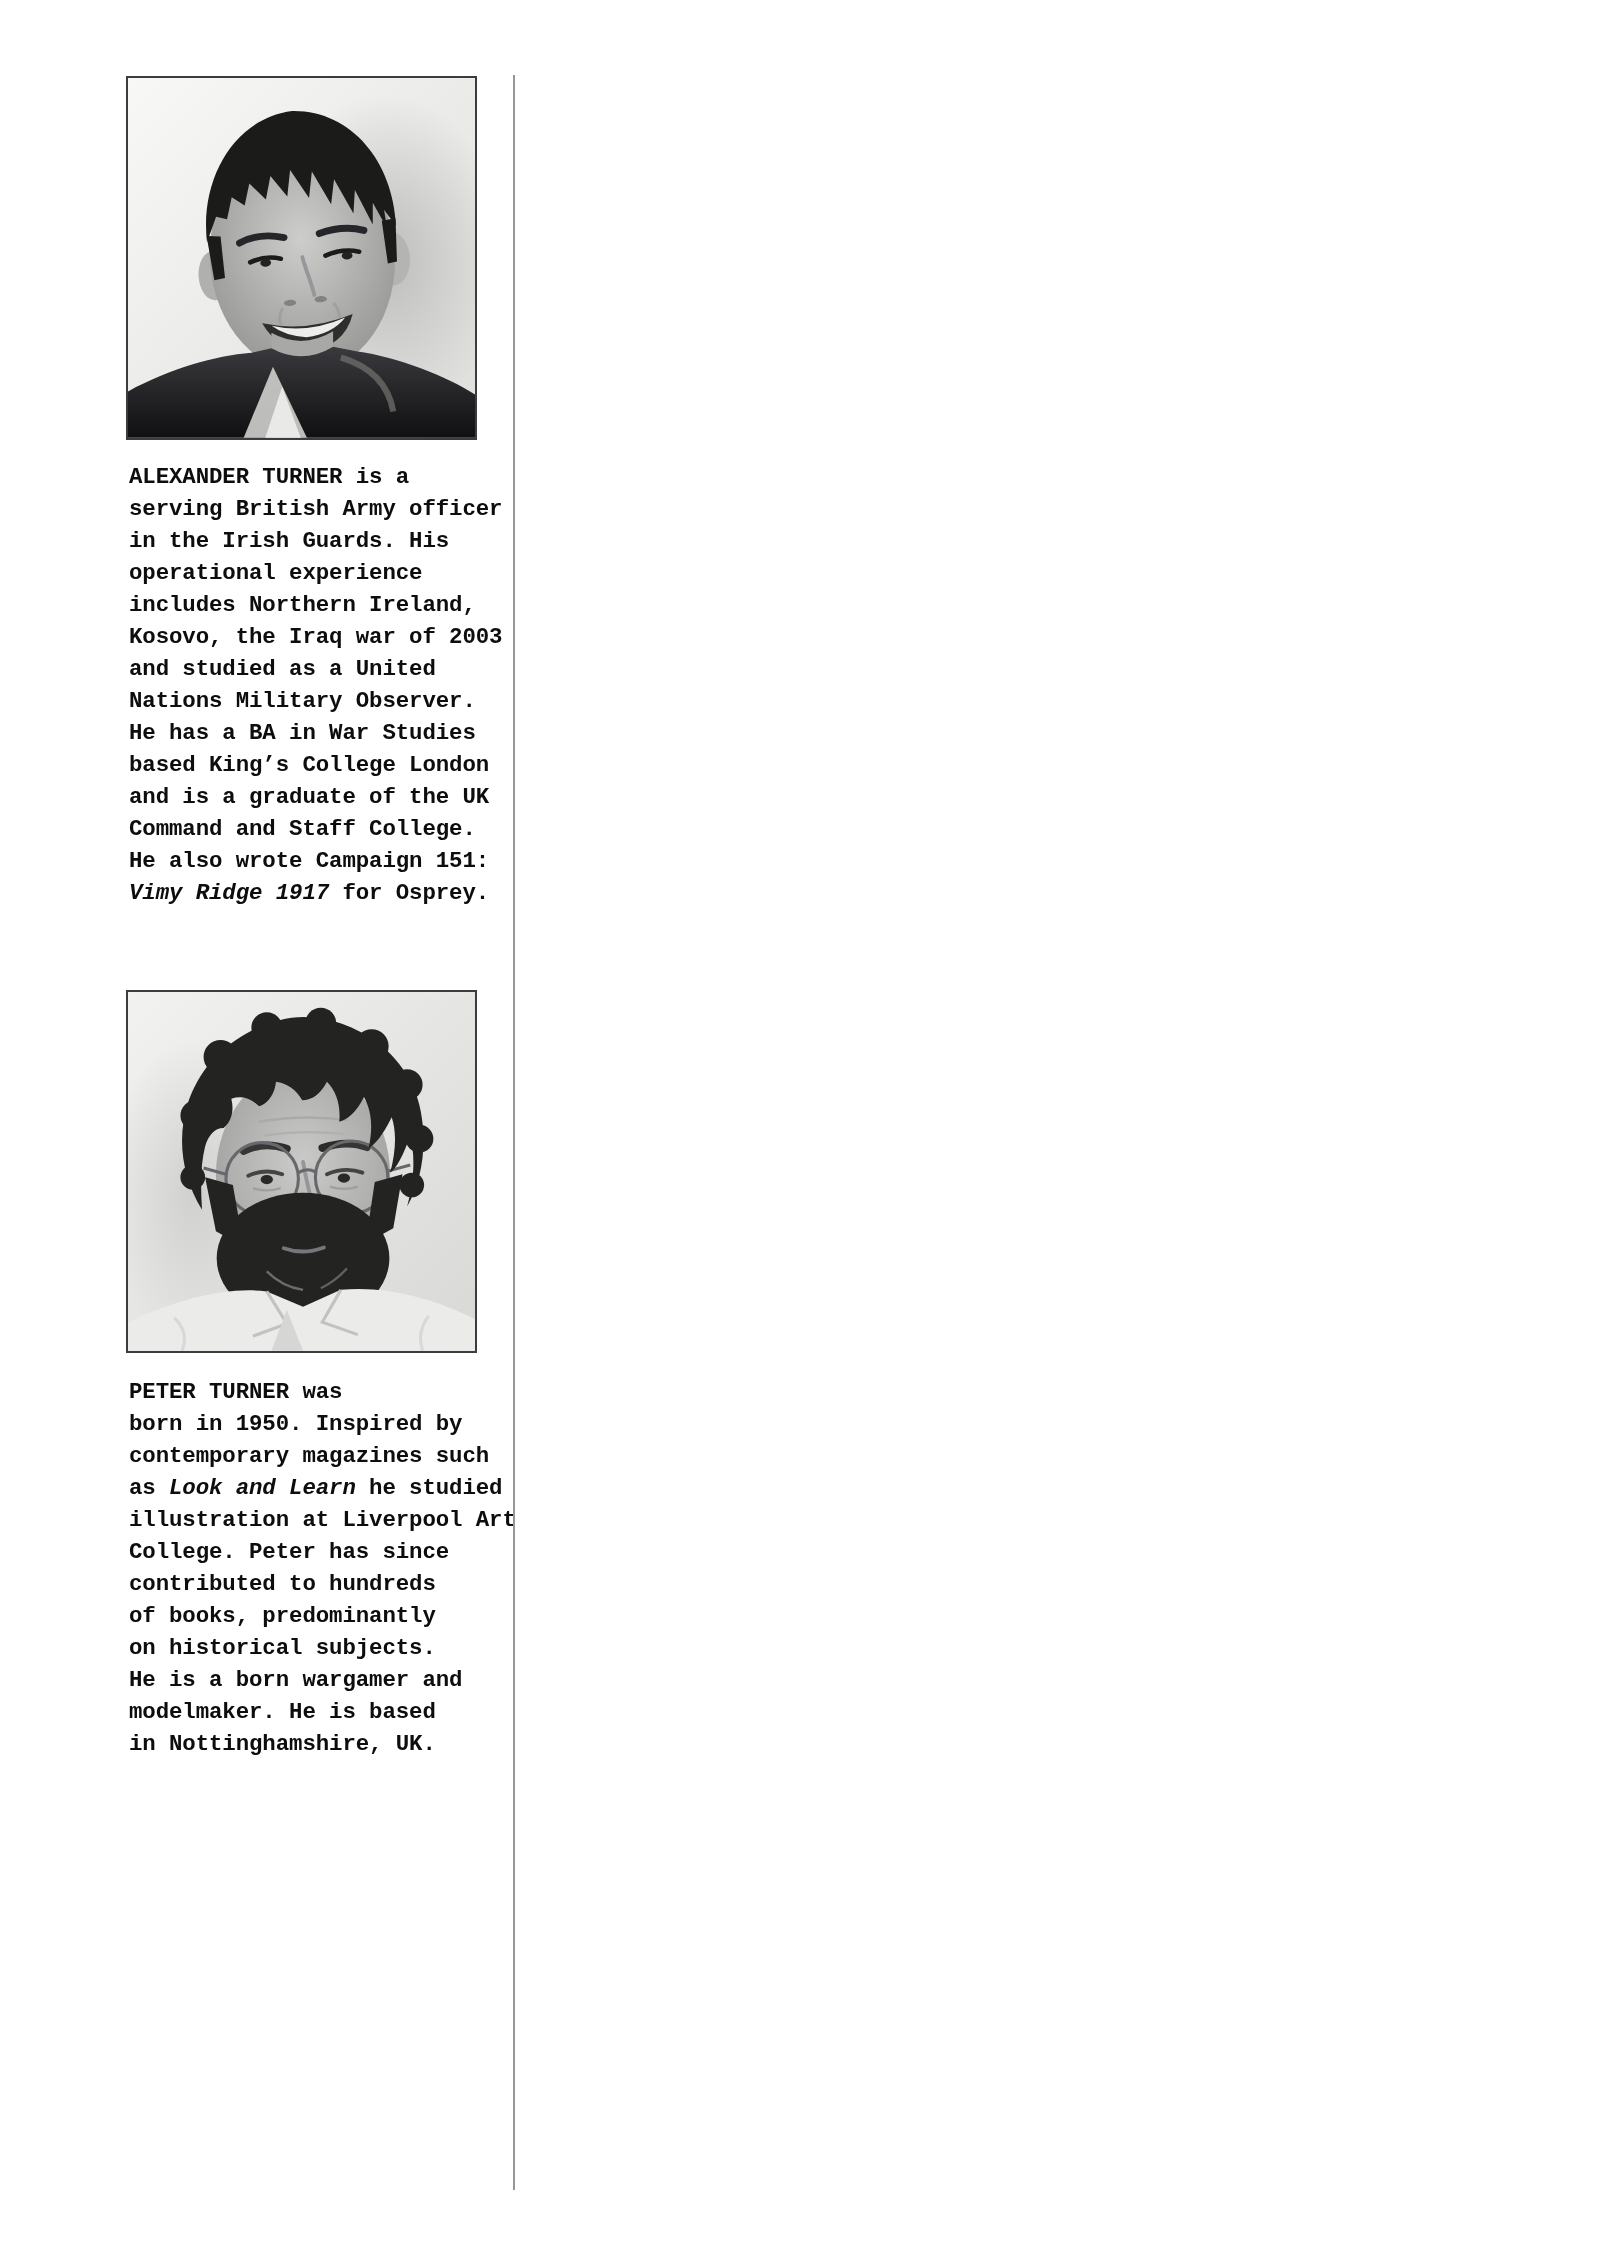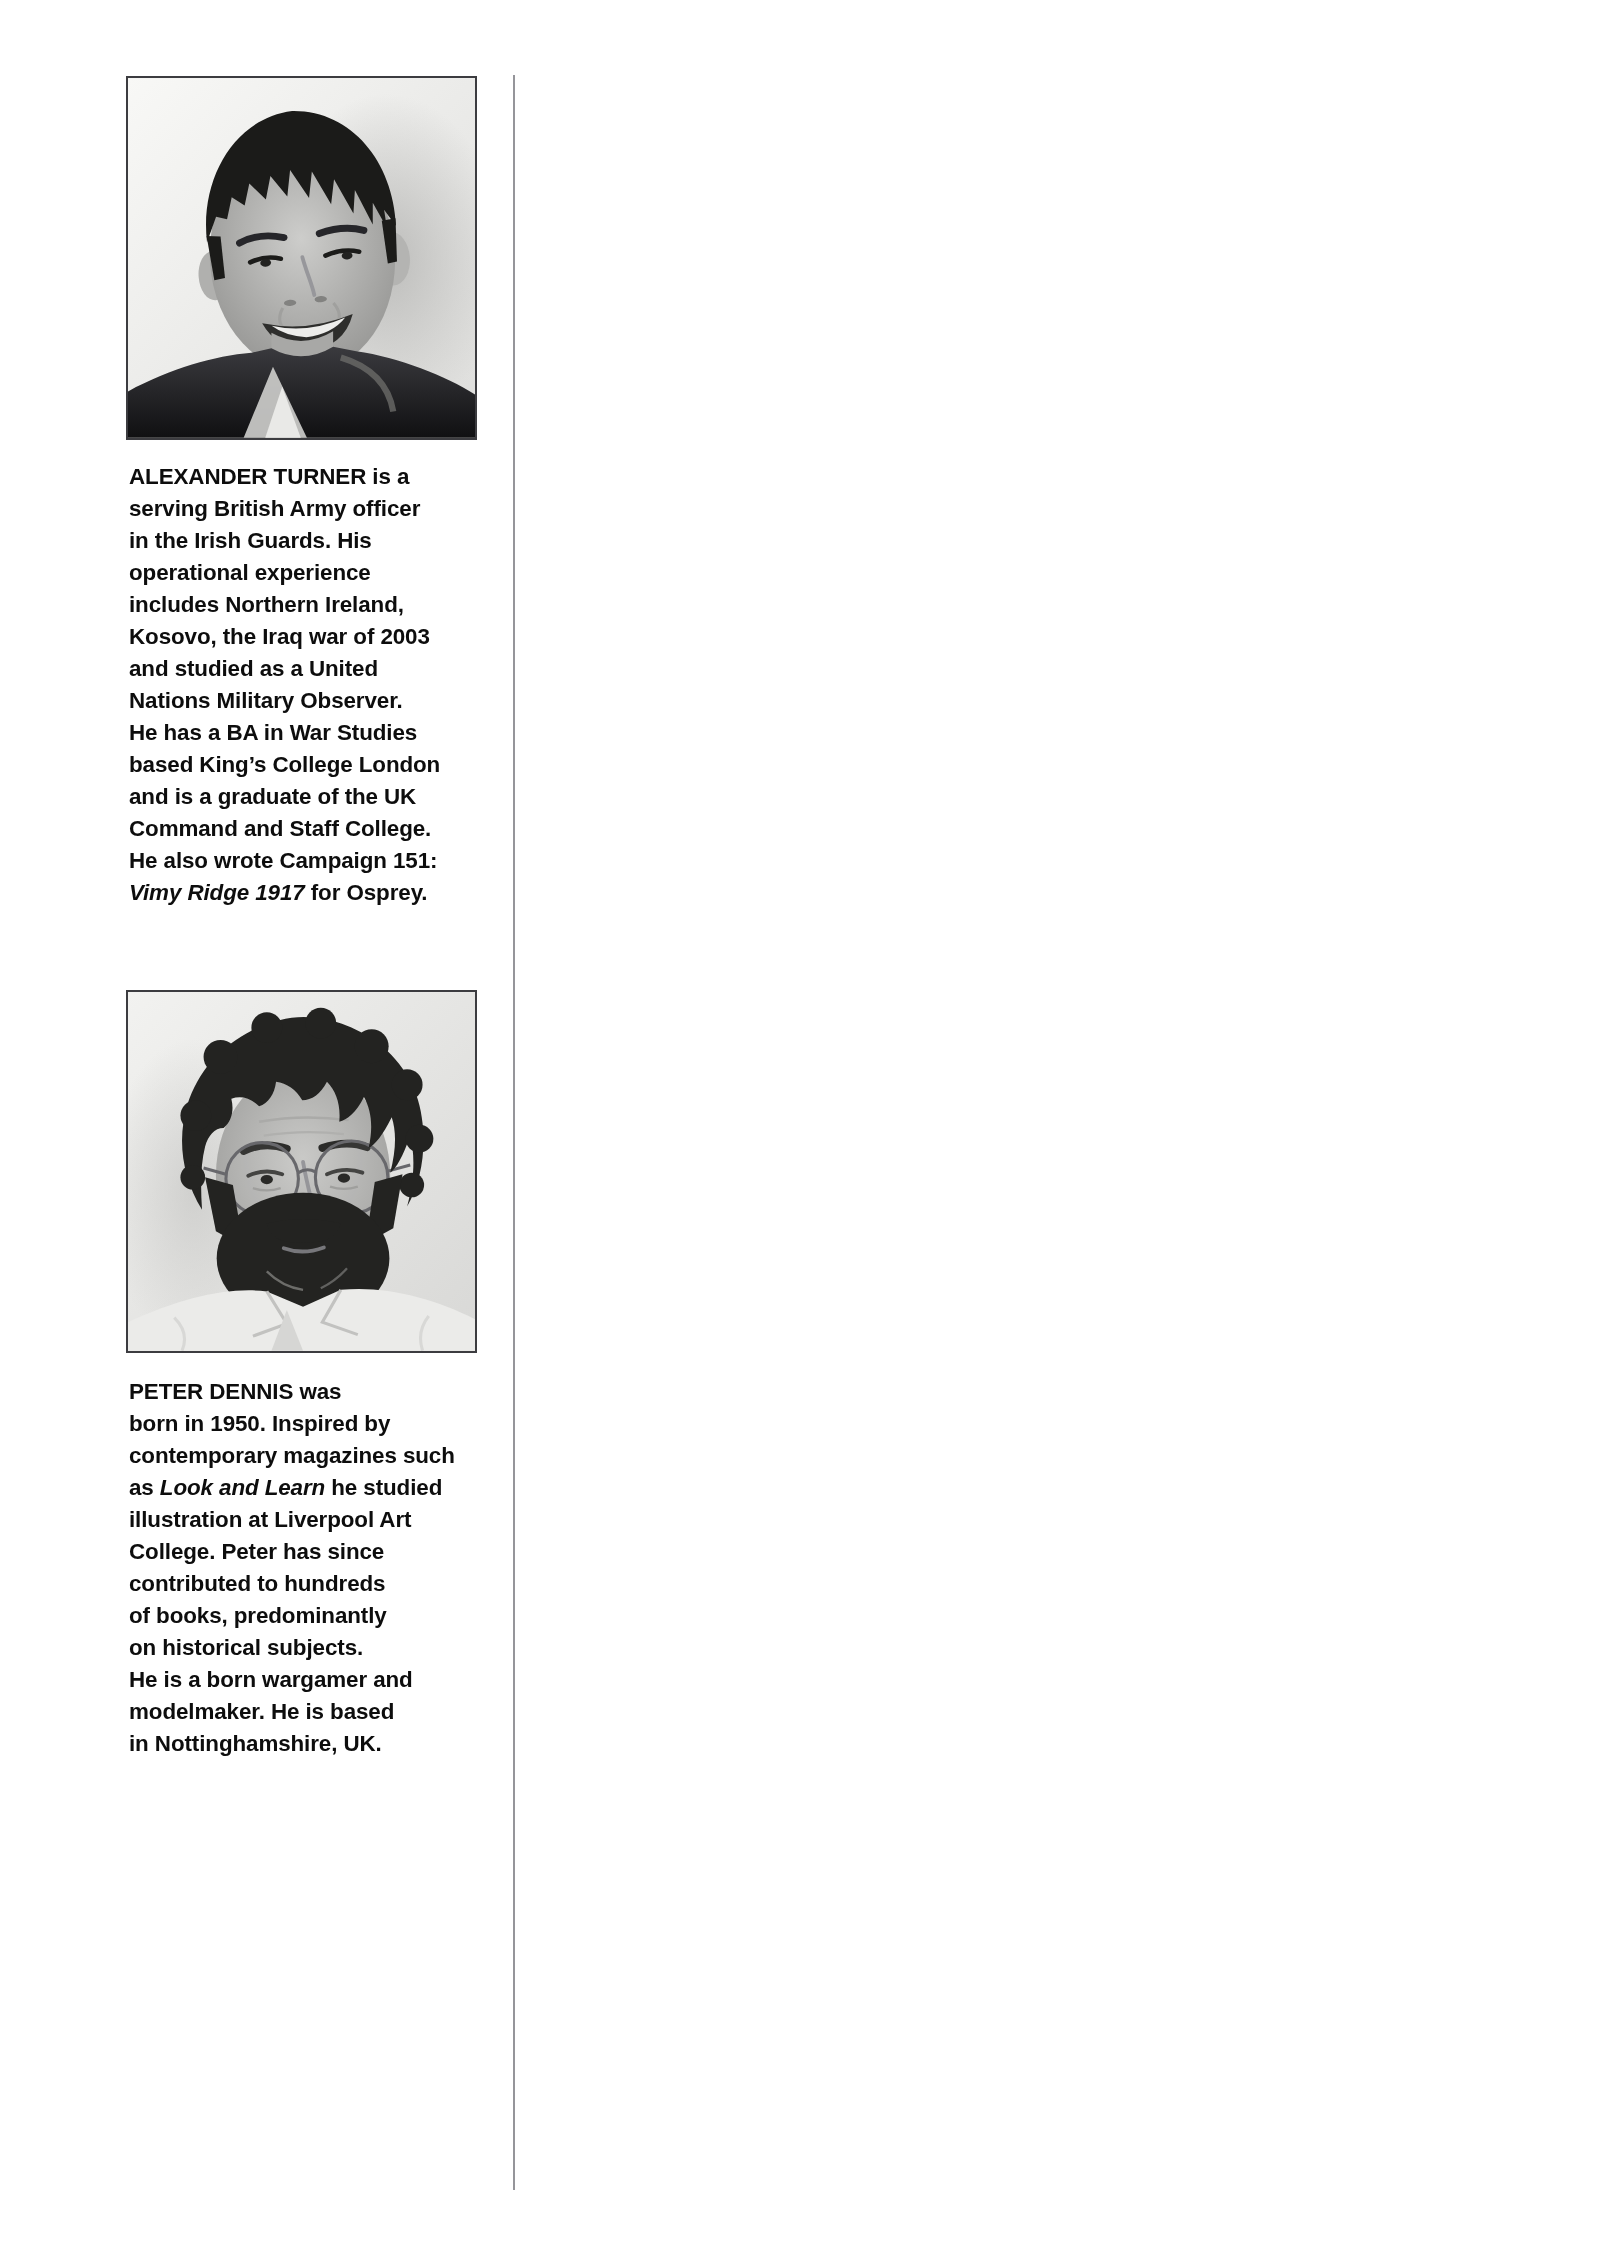--- a/index.html
+++ b/index.html
@@ -26,20 +26,21 @@
   .photo2 { top: 990px; height: 359px; }
 
   .bio {
     position: absolute;
     left: 129px;
     width: 401px;
     color: var(--ink, #0d0d0d);
     font-size: 22.4px;
     font-weight: 700;
     letter-spacing: -0.1px;
+    font-family: Liberation Mono, monospace;
   }
   .bio1 { top: 461px; }
   .bio2 { top: 1376px; }
   .bio-line { line-height: 32px; white-space: nowrap; }
   .bio-line .italic { font-style: italic; }
 
   .vrule {
     position: absolute;
     left: 513px; top: 75px;
     width: 2.3px; height: 2115px;
@@ -188,21 +189,21 @@
       <path d="M0,465 L0,428 C70,396 130,382 180,388 L227,408 L276,386 C330,380 396,396 450,424 L450,465 Z" fill="#ebebe9"></path>
       <path d="M180,388 L206,430 L162,446" stroke="#c2c2c0" stroke-width="4" fill="none"></path>
       <path d="M276,386 L252,428 L298,444" stroke="#c2c2c0" stroke-width="4" fill="none"></path>
       <path d="M206,412 L227,465 L186,465 Z" fill="#d6d6d4"></path>
       <path d="M60,422 Q80,442 70,465" stroke="#d8d8d6" stroke-width="4" fill="none"></path>
       <path d="M390,420 Q374,440 382,465" stroke="#d8d8d6" stroke-width="4" fill="none"></path>
     </svg>
   </div>
 
   <div class="bio bio2">
-      <div class="bio-line"><span>PETER DENNIS was</span></div>
+      <div class="bio-line"><span>PETER TURNER was</span></div>
       <div class="bio-line"><span>born in 1950. Inspired by</span></div>
       <div class="bio-line"><span>contemporary magazines such</span></div>
       <div class="bio-line"><span>as </span><span class="italic">Look and Learn</span><span> he studied</span></div>
       <div class="bio-line"><span>illustration at Liverpool Art</span></div>
       <div class="bio-line"><span>College. Peter has since</span></div>
       <div class="bio-line"><span>contributed to hundreds</span></div>
       <div class="bio-line"><span>of books, predominantly</span></div>
       <div class="bio-line"><span>on historical subjects.</span></div>
       <div class="bio-line"><span>He is a born wargamer and</span></div>
       <div class="bio-line"><span>modelmaker. He is based</span></div>

